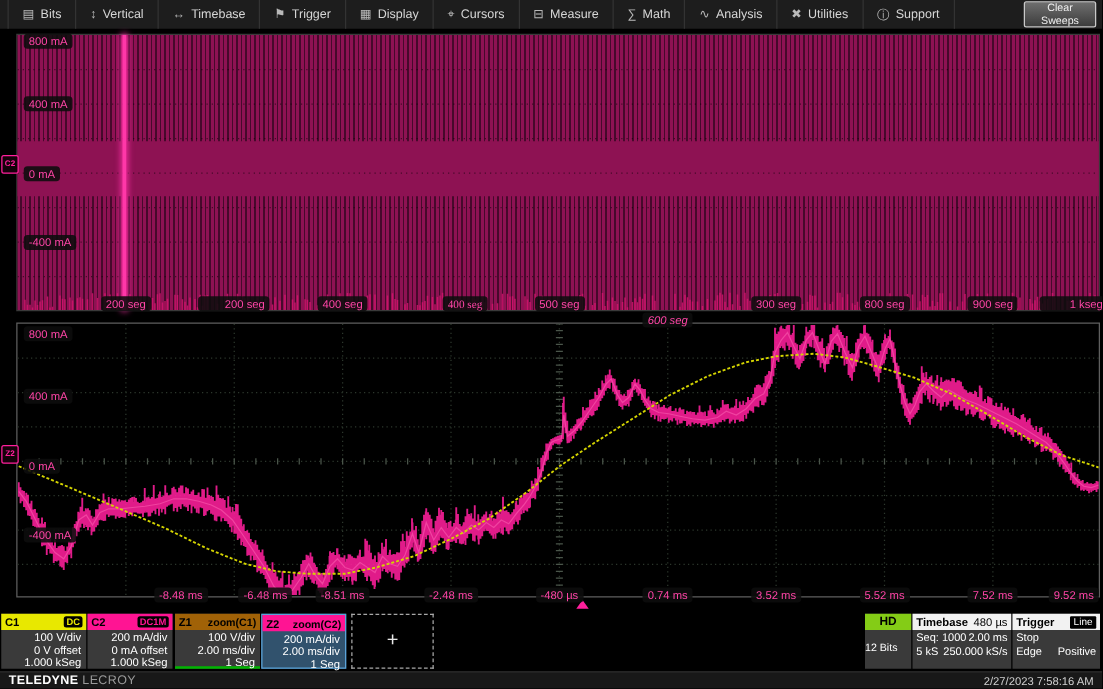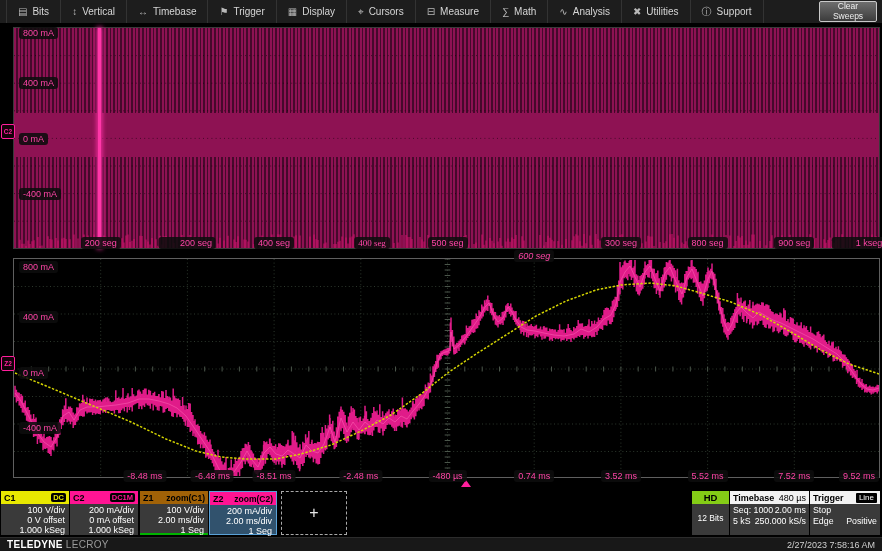--- a/index.html
+++ b/index.html
@@ -44,21 +44,21 @@
   .descbox .dchip{background:#000;border-radius:2px;font-size:7.5px;padding:0 2px;line-height:9px;}
   .descbox .dplain{font-weight:bold;font-size:8.5px;color:#000;}
   .descbox .dbody{padding:1px 4px 0 0;text-align:right;font-size:9px;line-height:10.2px;color:#fff;}
   .addbox{position:absolute;left:281px;top:491px;width:66px;height:44px;border:1px dashed #a8a8a8;
           box-sizing:border-box;color:#e8e8e8;font-size:16px;display:flex;align-items:center;
           justify-content:center;background:#000;}
   
   .hdbox{position:absolute;left:692px;top:491px;width:37px;height:44px;background:#3a3a3a;}
   .hdbox .hd{height:13px;background:#84cc16;color:#000;font-weight:bold;font-size:9.5px;
              text-align:center;line-height:13px;}
-  .hdbox .bits{color:#fff;font-size:8.5px;text-align:center;margin-top:9px;}
+  .hdbox .bits{color:#fff;font-size:8.5px;margin-top:9px;}
   .infobox{position:absolute;top:491px;height:44px;background:#3a3a3a;box-sizing:border-box;}
   .infobox .ihead{height:13px;background:#f2f2f2;color:#000;display:flex;
       justify-content:space-between;align-items:center;padding:0 3px;font-size:9px;}
   .infobox .ihead .t{font-weight:bold;}
   .infobox .irow{display:flex;justify-content:space-between;padding:1px 3px 0 3px;
       font-size:8.8px;line-height:10px;color:#fff;white-space:nowrap;}
   .ichip{background:#000;color:#fff;font-size:8px;padding:0 3px;border-radius:1px;line-height:10px;}
   
   .footer{position:absolute;left:0;top:537px;width:882px;height:14px;background:#181818;
           border-top:1px solid #2c2c2c;display:flex;align-items:center;

